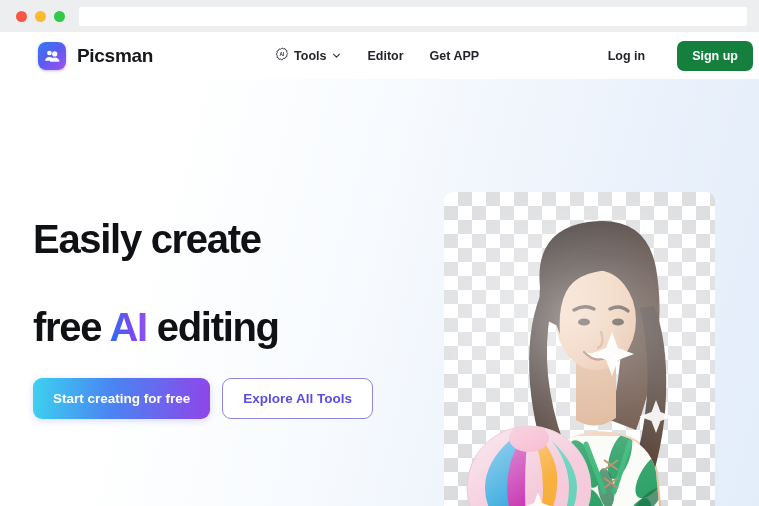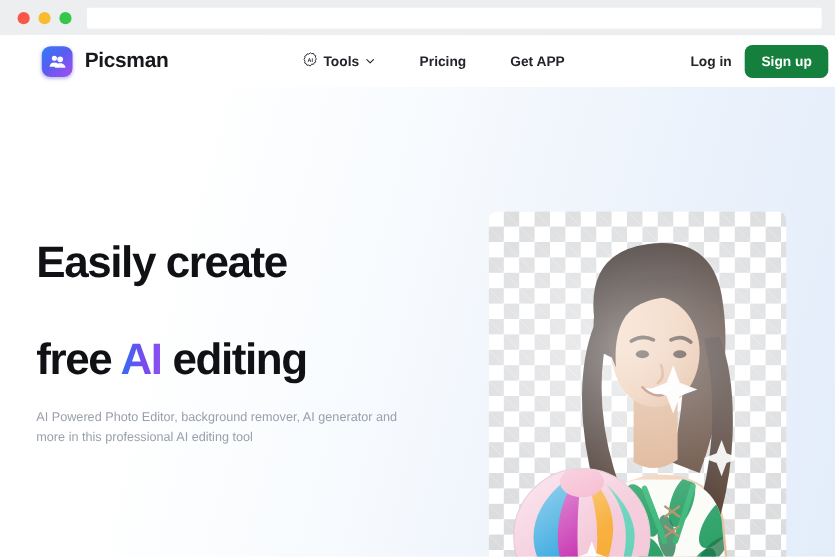--- a/index.html
+++ b/index.html
@@ -86,41 +86,41 @@
   .brand-name {
     font-size: 19px;
     font-weight: 700;
     color: #17181c;
     letter-spacing: -0.3px;
   }
 
   .main-nav {
     display: flex;
     align-items: center;
-    gap: 40px;
+    gap: 26px;
     margin-left: 122px;
   }
   .nav-item {
     font-size: 12.5px;
     font-weight: 700;
     color: #23252b;
     display: flex;
     align-items: center;
     gap: 5px;
     cursor: pointer;
     white-space: nowrap;
   }
   .ai-badge-icon { display: block; }
   .chevron { display: block; margin-left: 1px; }
 
   .header-right {
     margin-left: auto;
     display: flex;
     align-items: center;
-    gap: 4px;
+    gap: 24px;
   }
   .login-link {
     font-size: 12.5px;
     font-weight: 700;
     color: #23252b;
     cursor: pointer;
     padding: 6px 8px;
   }
   .signup-btn {
     font-size: 12.5px;
@@ -264,21 +264,21 @@
         </span>
         <span>Tools</span>
         <span class="chevron">
           <svg width="9" height="9" viewBox="0 0 12 12" aria-hidden="true">
             <path d="M2 4.3l4 4 4-4" fill="none" stroke="#2a2c32" stroke-width="1.4" stroke-linecap="round" stroke-linejoin="round"></path>
           </svg>
         </span>
       </div>
 
       <div class="nav-item">
-        <span>Pricing</span>
+        <span>Editor</span>
       </div>
 
       <div class="nav-item">
         <span>Get APP</span>
       </div>
 
     </nav>
 
     <div class="header-right">
       <span class="login-link">Log in</span>
@@ -289,22 +289,25 @@
 
   <section class="hero">
 
     <div class="hero-copy">
       <h1 class="hero-title">
         <span>Easily create</span><br>
         <br>
         <span>free </span><span class="ai-word">AI</span><span> editing</span>
       </h1>
 
-      <p class="hero-sub">AI Powered Photo Editor, background remover, AI generator and more in this professional AI editing tool</p>
-
+
+      <div class="hero-actions">
+        <button class="btn-primary">Start creating for free</button>
+        <button class="btn-secondary">Explore All Tools</button>
+      </div>
     </div>
 
     <div class="hero-visual">
       <div class="subject">
         <svg width="271" height="365" viewBox="0 0 271 365" aria-hidden="true">
           <defs>
             <linearGradient id="skin" x1="0" y1="0" x2="1" y2="1">
               <stop offset="0%" stop-color="#f6d9c2"></stop>
               <stop offset="60%" stop-color="#e9bfa0"></stop>
               <stop offset="100%" stop-color="#d9a884"></stop>

